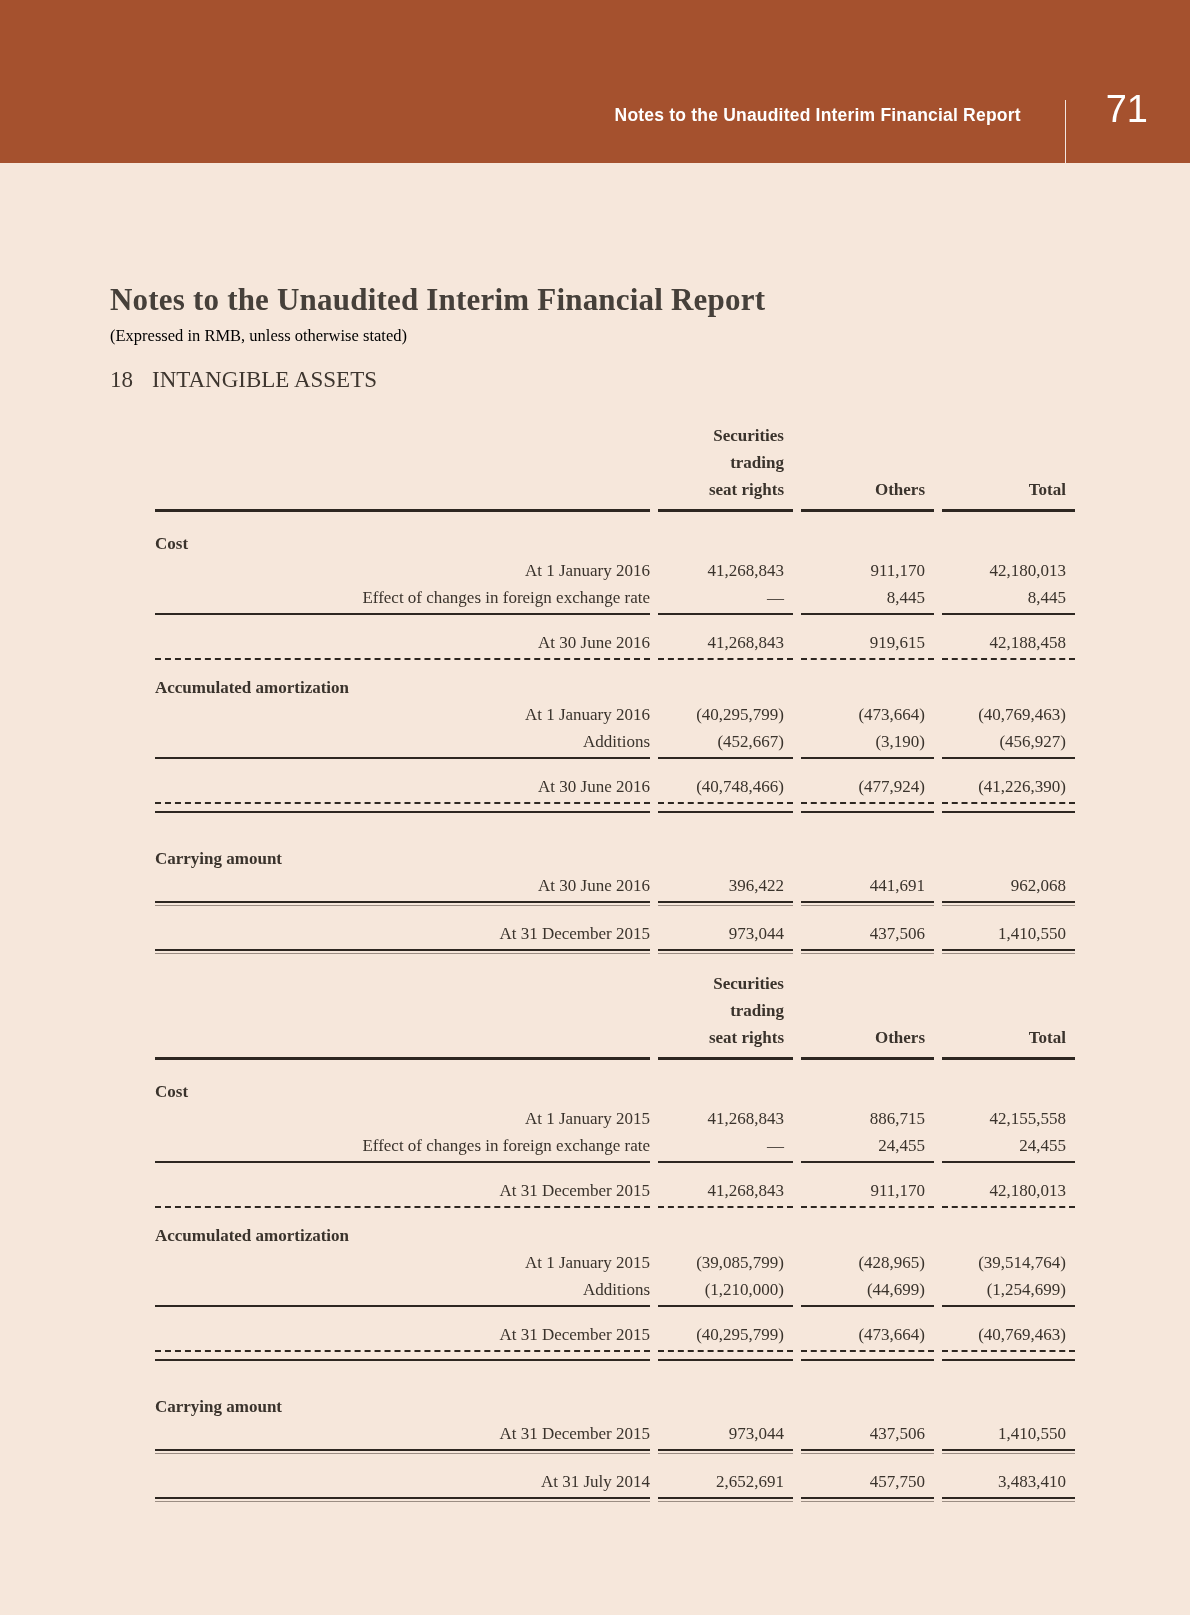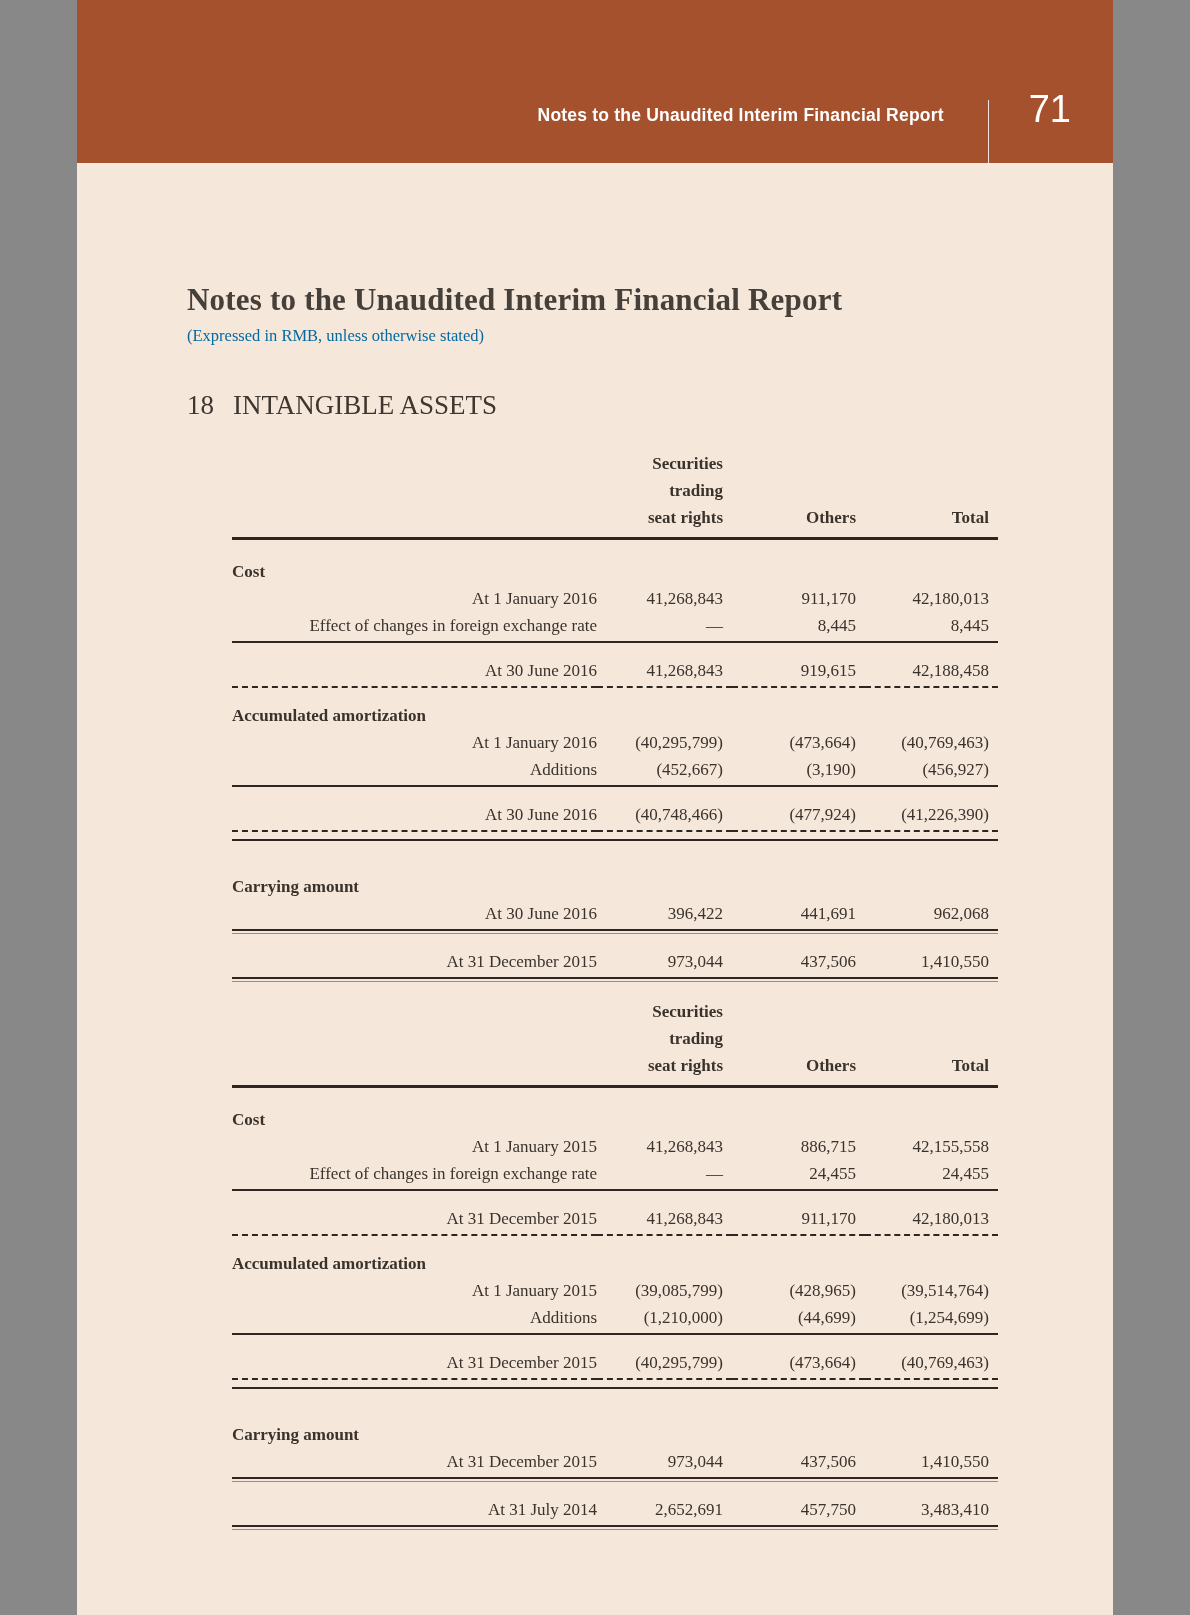--- a/index.html
+++ b/index.html
@@ -1,21 +1,21 @@
 <!DOCTYPE html>
 <html style="--band: #A5512E; --page-bg: #F6E7DB; --text: #3A332C; --rule: #2E2721;"><head>
 <meta charset="utf-8">
 <style>
   * { margin: 0; padding: 0; box-sizing: border-box; }
   html, body { background: #888; }
   body { display: block; }
 
   .page {
     position: relative;
-    width: 1036px;
+    width: 1190px;
     height: 1615px;
     margin: 0 auto;
     background: var(--page-bg, #F6E7DB);
     color: var(--text, #3A332C);
     font-family: "Liberation Serif", "DejaVu Serif", serif;
     overflow: hidden;
   }
 
   
   .band {
@@ -56,40 +56,40 @@
   .page-title {
     font-size: 31px;
     font-weight: 700;
     color: #46403A;
     letter-spacing: 0.2px;
     line-height: 1.2;
   }
   .subtitle {
     margin-top: 8px;
     font-size: 16.5px;
-    color: #0369a1;
+    color: #000000;
   }
   .section-heading {
-    margin-top: 43px;
-    font-size: 27px;
+    margin-top: 20px;
+    font-size: 23px;
     font-weight: 400;
     color: #3E362F;
     display: flex;
     gap: 19px;
     line-height: 1.2;
   }
 
   
   .tables { margin-left: 45px; margin-top: 24px; }
   .fin-table + .fin-table { margin-top: 12px; }
 
   .trow, .rrow {
     display: grid;
     grid-template-columns: 1fr 135px 133px 133px;
-    column-gap: 0;
+    column-gap: 8px;
     align-items: end;
   }
   .cell {
     font-size: 17px;
     line-height: 16px;
     padding: 4px 0 7px;
   }
   .val { text-align: right; padding-right: 9px; }
   .label.indent { padding-left: 20px; text-align: right; }
   .section-label { font-weight: 700; }

